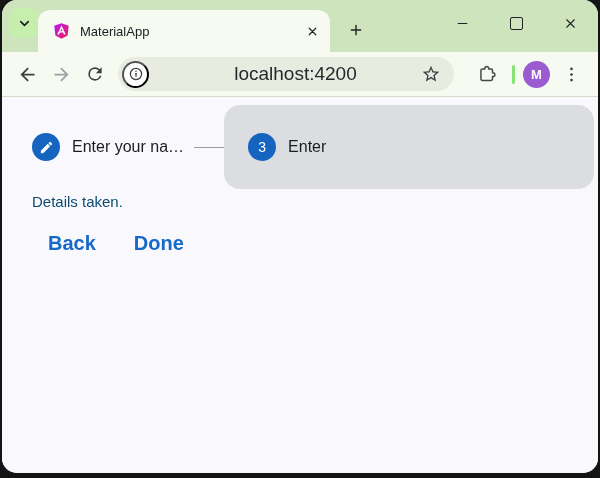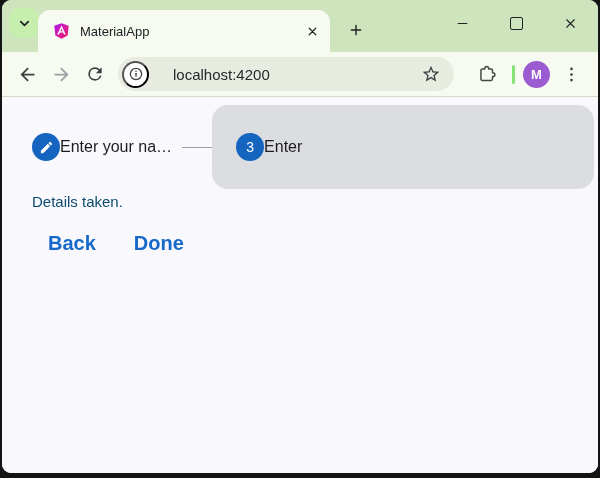--- a/index.html
+++ b/index.html
@@ -4,21 +4,21 @@
 <style>
   :root{
     --blue:#1565c0; --link:#1669c9; --green-bar:#cde4bd; --chip-green:#c6efae;
     --surface:#f7faf0; --pill:#e8ece0; --page:#f9f9fd; --sel-gray:#dcdde1;
     --ink:#202124; --ink2:#3c4043; --muted:#9aa0a6; --avatar:#9a5cd0; --extbar:#86e477;
   }
   *{box-sizing:border-box;margin:0;padding:0;}
   html,body{width:600px;height:478px;overflow:hidden;}
   body{font-family:"Liberation Sans","DejaVu Sans",sans-serif;background:#111;}
   .shell{position:relative;width:600px;height:478px;background:#141414;}
-  .inner{position:absolute;left:2px;right:2px;top:0;bottom:5px;border-radius:9px;
+  .inner{position:absolute;left:2px;right:2px;top:0;bottom:5px;border-radius:15px;
          overflow:hidden;display:flex;flex-direction:column;background:var(--page);}
   
   .titlebar{height:52px;background:var(--green-bar);position:relative;flex-shrink:0;}
   .tab-search{position:absolute;left:7px;top:8px;width:30px;height:30px;border-radius:10px;
               background:var(--chip-green);display:flex;align-items:center;justify-content:center;cursor:pointer;}
   .tab{position:absolute;left:36px;bottom:0;width:292px;height:42px;background:var(--surface);
        border-radius:12px 12px 0 0;display:flex;align-items:center;padding:0 8px 0 15px;cursor:pointer;}
   .tab-title{flex:1;font-size:13px;color:var(--ink);margin-left:10px;white-space:nowrap;overflow:hidden;}
   .icon-btn{display:flex;align-items:center;justify-content:center;border:none;background:transparent;
             cursor:pointer;border-radius:50%;}
@@ -29,29 +29,29 @@
       border:none;cursor:pointer;color:#202225;}
   .max-box{width:13px;height:13px;border:1.4px solid #202225;border-radius:2px;}
   
   .toolbar{height:45px;background:var(--surface);border-bottom:1px solid #d6d9cc;display:flex;
            align-items:center;padding:0 10px 0 8px;flex-shrink:0;}
   .tb-btn{width:34px;height:34px;flex-shrink:0;}
   .omnibox{flex:1;height:34px;background:var(--pill);border-radius:17px;display:flex;align-items:center;
            margin:0 16px 0 6px;padding:0 10px 0 4px;cursor:text;}
   .site-chip{width:27px;height:27px;border-radius:50%;background:#fff;display:flex;align-items:center;
              justify-content:center;flex-shrink:0;cursor:pointer;}
-  .url{flex:1;font-size:15px;color:#26282c;margin-left:24px;white-space:nowrap;overflow:hidden;}
+  .url{flex:1;font-size:19px;color:#26282c;margin-left:24px;white-space:nowrap;overflow:hidden;text-align:center;}
   .ext-bar{width:3px;height:19px;border-radius:2px;background:var(--extbar);margin:0 8px;flex-shrink:0;}
   .avatar{width:27px;height:27px;border-radius:50%;background:var(--avatar);color:#fff;font-size:13px;
           font-weight:bold;display:flex;align-items:center;justify-content:center;flex-shrink:0;
           border:none;cursor:pointer;margin-right:4px;}
   
   .page{flex:1;background:var(--page);overflow:hidden;}
   .stepper{display:flex;align-items:center;height:84px;margin-top:8px;padding:0 4px 0 6px;}
-  .step{display:flex;align-items:center;height:84px;padding:0 24px;border-radius:16px;
+  .step{display:flex;align-items:center;gap:12px;height:84px;padding:0 24px;border-radius:16px;
         white-space:nowrap;cursor:pointer;}
   .step.selected{background:var(--sel-gray);flex:1;}
   .step-circle{width:28px;height:28px;border-radius:50%;background:var(--blue);display:flex;
                align-items:center;justify-content:center;flex-shrink:0;color:#fff;font-size:14px;}
   .step-label{font-size:16px;color:#1c1d1f;}
   .connector{flex:0 0 36px;height:1px;background:#9e9e9e;margin:0 -14px;}
   .message{margin:4px 0 0 30px;font-size:15px;color:#0c4a6e;}
   .actions{display:flex;gap:6px;margin:15px 0 0 30px;}
   .txt-btn{height:36px;padding:0 16px;border:none;background:transparent;color:var(--link);
            font-size:20px;font-weight:bold;font-family:inherit;border-radius:4px;cursor:pointer;}

